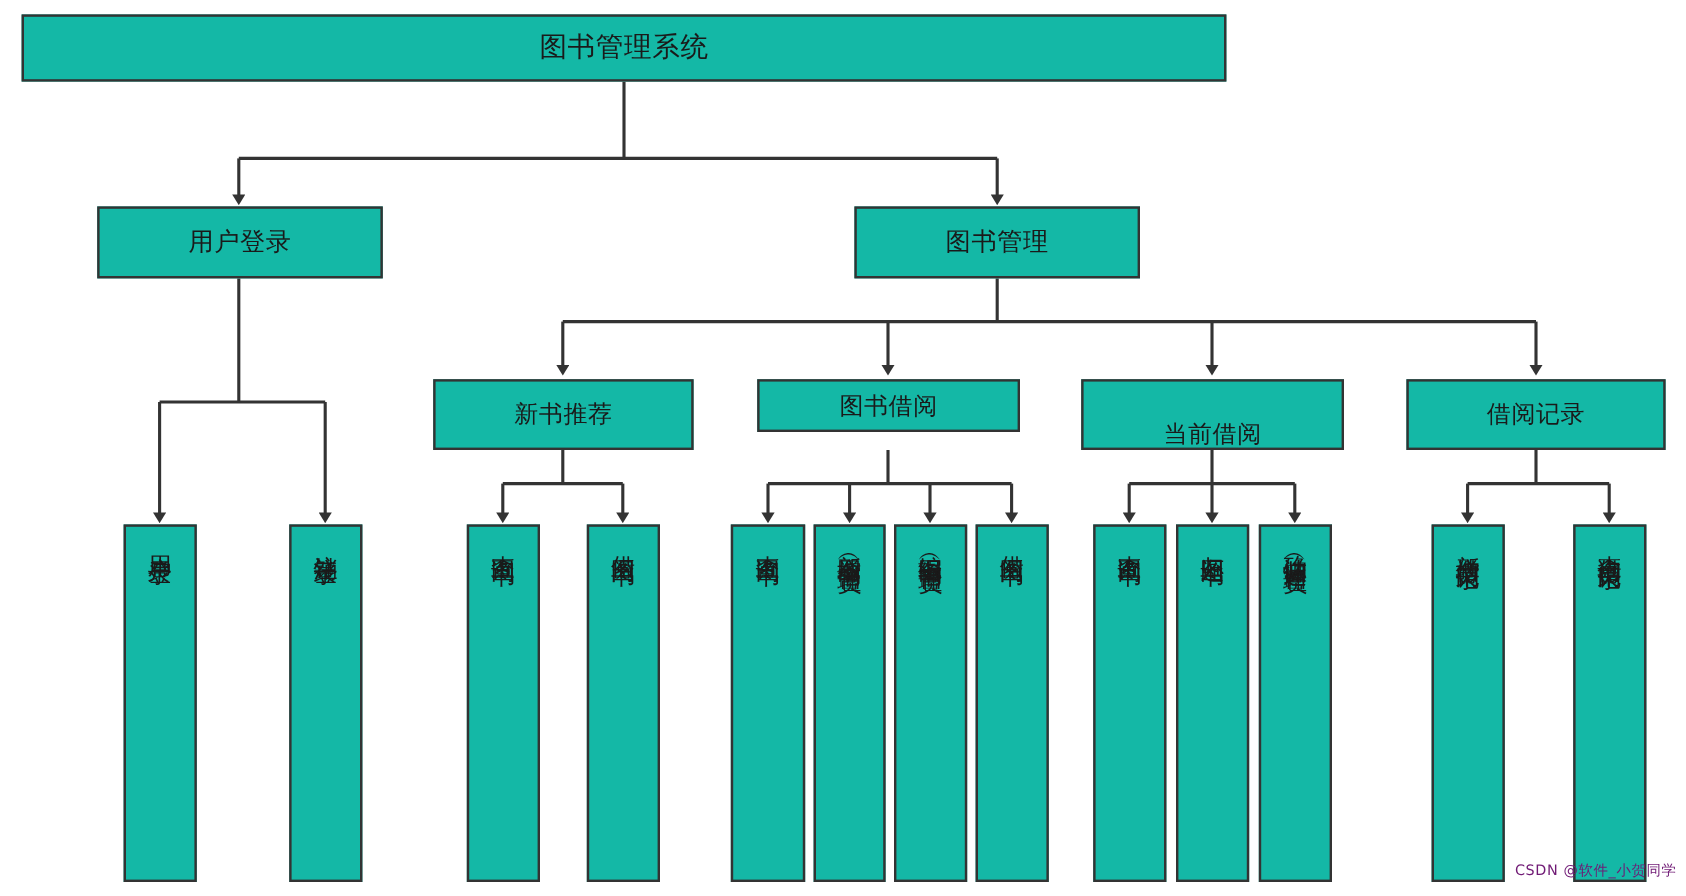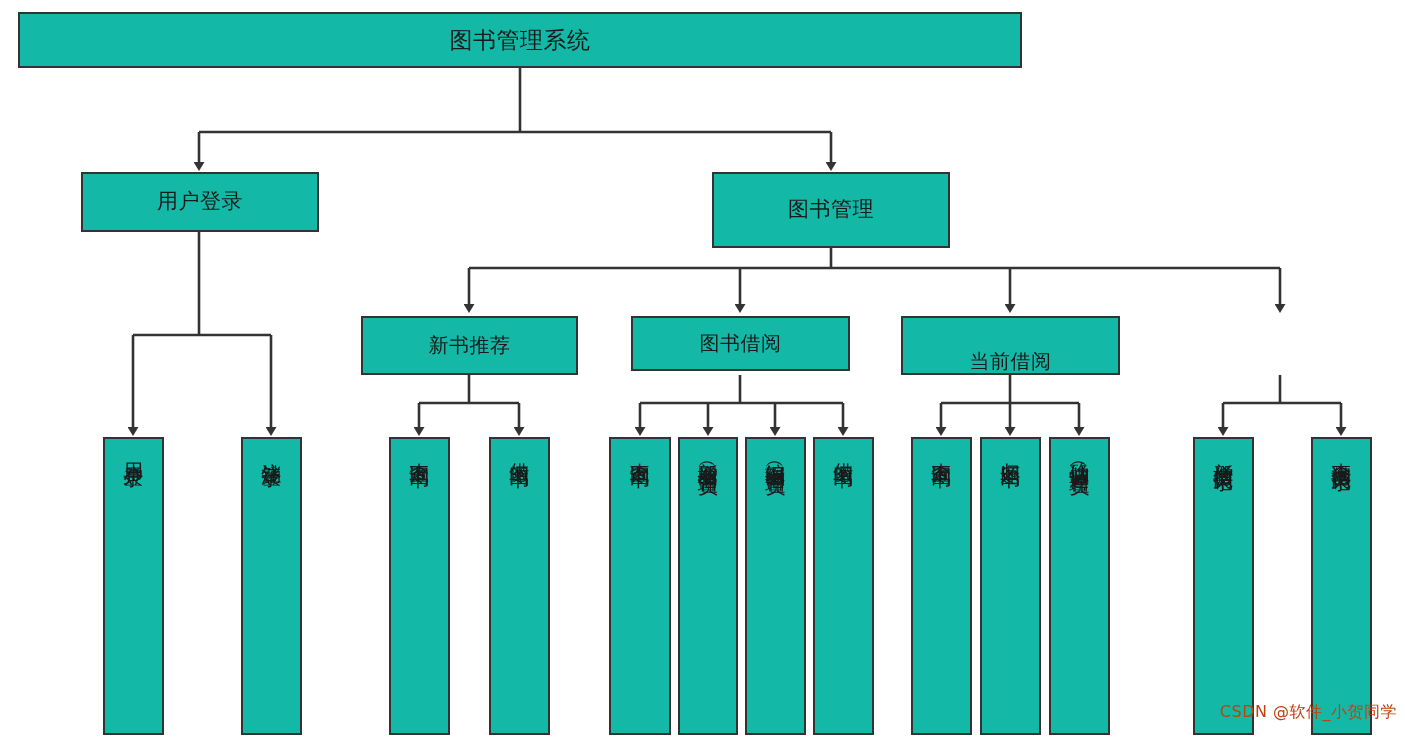--- a/index.html
+++ b/index.html
@@ -53,23 +53,23 @@
     writing-mode: vertical-rl;
     text-orientation: upright;
     font-size: 20px;
     line-height: 1.12;
     letter-spacing: 2px;
     white-space: nowrap;
   }
   #watermark {
     position: absolute;
     right: 8px;
-    bottom: 24px;
-    font-size: 16px;
-    color: #c2410c;
+    bottom: 13px;
+    font-size: 12px;
+    color: #701a75;
     z-index: 5;
     white-space: nowrap;
     letter-spacing: 0.5px;
   }
 </style>
 </head>
 <body>
 
 <div id="diagram-root">
 
@@ -124,32 +124,35 @@
     </g>
   </svg>
 
   <div class="node node-root" style="left:18px; top:12px; width:1004px; height:56px;">
     <span class="label">图书管理系统</span>
   </div>
 
   <div class="node node-l1" style="left:81px; top:172px; width:238px; height:60px;">
     <span class="label">用户登录</span>
   </div>
-  <div class="node node-l1" style="left:712px; top:172px; width:238px; height:76px;">
+  <div class="node node-l1" style="left:712px; top:172px; width:238px; height:60px;">
     <span class="label">图书管理</span>
   </div>
 
   <div class="node node-l2" style="left:361px; top:316px; width:217px; height:59px;">
     <span class="label">新书推荐</span>
   </div>
-  <div class="node node-l2" style="left:631px; top:316px; width:219px; height:55px;">
+  <div class="node node-l2" style="left:631px; top:316px; width:219px; height:44px;">
     <span class="label">图书借阅</span>
   </div>
   <div class="node node-l2" style="left:901px; top:316px; width:219px; height:59px;align-items:flex-end;">
     <span class="label">当前借阅</span>
+  </div>
+  <div class="node node-l2" style="left:1172px; top:316px; width:216px; height:59px;">
+    <span class="label">借阅记录</span>
   </div>
 
   <div class="node node-leaf" style="left:103px; top:437px; width:61px; height:298px;">
     <span class="label">用户登录</span>
   </div>
   <div class="node node-leaf" style="left:241px; top:437px; width:61px; height:298px;">
     <span class="label">注销登录</span>
   </div>
 
   <div class="node node-leaf" style="left:389px; top:437px; width:61px; height:298px;">

